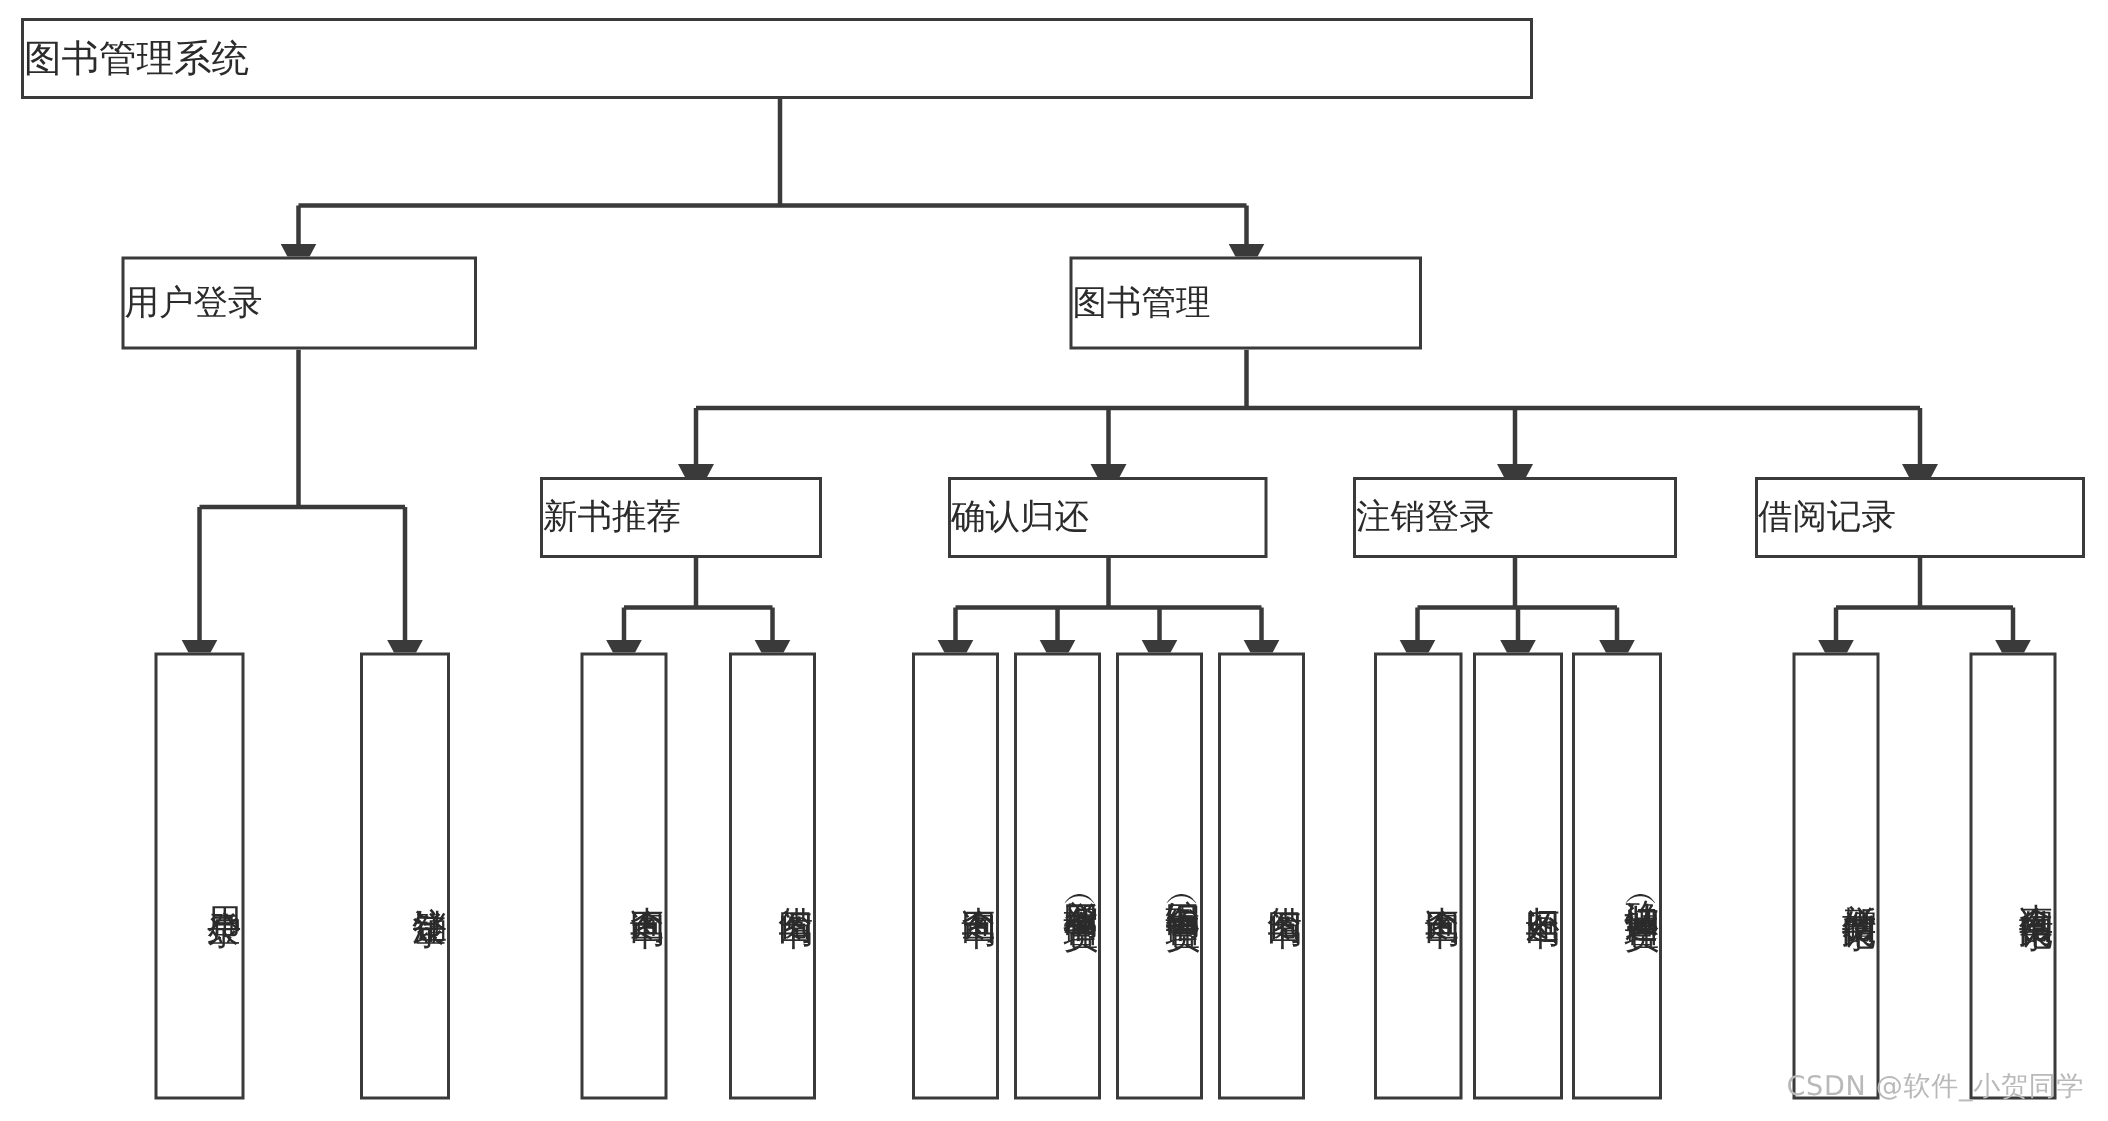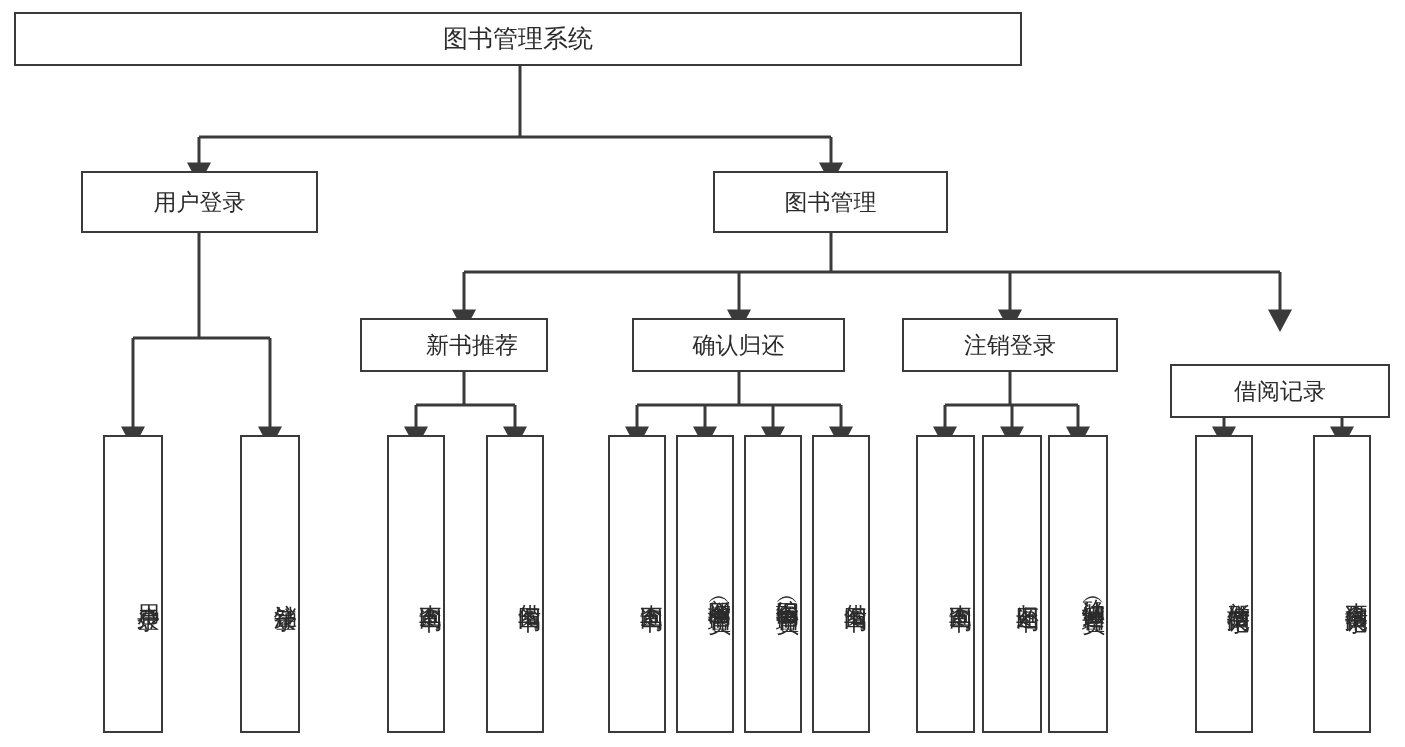--- a/index.html
+++ b/index.html
@@ -26,21 +26,21 @@
     height: 747px;
     pointer-events: none;
   }
   .node {
     position: absolute;
     box-sizing: border-box;
     border: 2.5px solid #3a3a3a;
     background: #ffffff;
     display: flex;
     align-items: center;
-    justify-content: center;
+    justify-content: flex-start;
     color: #2b2b2b;
     line-height: 1.06;
   }
   .node.root {
     font-size: 25px;
   }
   .node.level2 {
     font-size: 23px;
   }
   .node.leaf {
@@ -130,33 +130,33 @@
   </svg>
 
   <div class="node root" id="node-root" style="left: 14px; top: 12px; width: 1008px; height: 54px;">
     <span class="label">图书管理系统</span>
   </div>
 
   <div id="node-layer">
       <div class="node level2" style="left: 81px; top: 171px; width: 237px; height: 62px;">
         <span class="label">用户登录</span>
       </div>
-      <div class="node level2" style="left: 713px; top: 171px; width: 235px; height: 62px;">
+      <div class="node level2" style="left: 713px; top: 171px; width: 235px; height: 62px; font-family: Liberation Serif, serif;">
         <span class="label">图书管理</span>
       </div>
-      <div class="node level2" style="left: 360px; top: 318px; width: 188px; height: 54px; padding-left: 36px;">
+      <div class="node level2" style="left: 360px; top: 318px; width: 188px; height: 54px;">
         <span class="label">新书推荐</span>
       </div>
       <div class="node level2" style="left: 632px; top: 318px; width: 213px; height: 54px;">
         <span class="label">确认归还</span>
       </div>
       <div class="node level2" style="left: 902px; top: 318px; width: 216px; height: 54px;">
         <span class="label">注销登录</span>
       </div>
-      <div class="node level2" style="left: 1170px; top: 318px; width: 220px; height: 54px; margin-top: 46px;">
+      <div class="node level2" style="left: 1170px; top: 318px; width: 220px; height: 54px;">
         <span class="label">借阅记录</span>
       </div>
       <div class="node leaf" style="left: 103px; top: 435px; width: 60px; height: 298px;">
         <span class="label">用户登录</span>
       </div>
       <div class="node leaf" style="left: 240px; top: 435px; width: 60px; height: 298px;">
         <span class="label">注销登录</span>
       </div>
       <div class="node leaf" style="left: 387px; top: 435px; width: 58px; height: 298px;">
         <span class="label">查询图书</span>
@@ -186,13 +186,14 @@
         <span class="label">确认归还（管理员）</span>
       </div>
       <div class="node leaf" style="left: 1195px; top: 435px; width: 58px; height: 298px;">
         <span class="label">新增借阅记录</span>
       </div>
       <div class="node leaf" style="left: 1313px; top: 435px; width: 58px; height: 298px;">
         <span class="label">查询借阅记录</span>
       </div>
     </div>
 
+  <div id="watermark">CSDN @软件_小贺同学</div>
 </div>
 
 </body></html>

